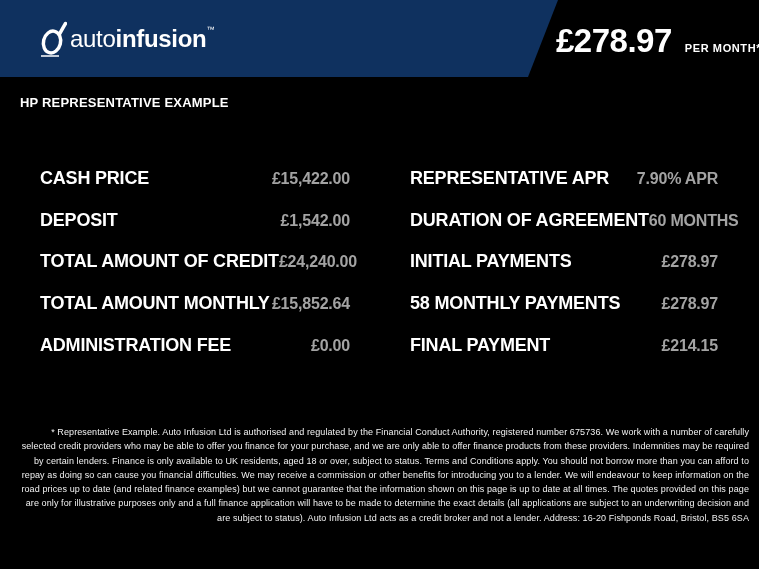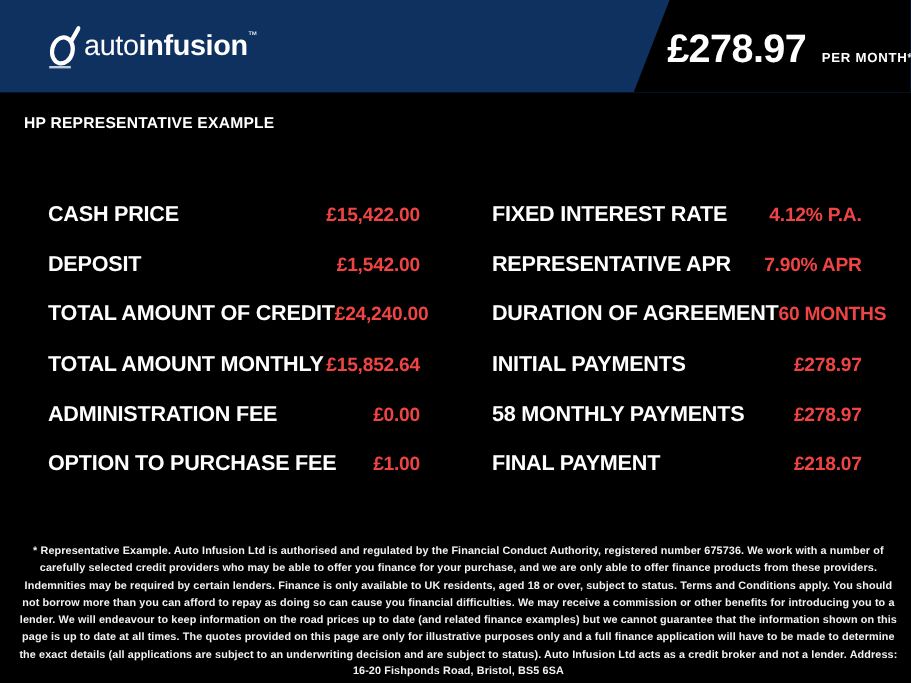--- a/index.html
+++ b/index.html
@@ -113,40 +113,40 @@
     align-items: baseline;
   }
   .finance-label {
     color: #ffffff;
     font-size: 18px;
     font-weight: 700;
     letter-spacing: -0.2px;
     white-space: nowrap;
   }
   .finance-value {
-    color: #ef4444;
+    color: #a3a3a3;
     font-size: 16px;
     font-weight: 700;
     letter-spacing: -0.2px;
     white-space: nowrap;
     text-align: right;
   }
 
   
   .disclaimer {
     position: absolute;
     left: 15px;
-    top: 452px;
+    top: 425px;
     width: 734px;
     color: #f2f2f2;
     font-size: 9px;
-    font-weight: 700;
+    font-weight: 400;
     line-height: 14.3px;
     letter-spacing: 0.1px;
-    text-align: center;
+    text-align: right;
   }
 </style>
 </head>
 <body>
 
 <div class="page">
 
   <div class="header">
     <div class="header-black-wedge"></div>
 
@@ -185,48 +185,40 @@
       <span class="finance-value">£24,240.00</span>
     </div>
     <div class="finance-row">
       <span class="finance-label">TOTAL AMOUNT MONTHLY</span>
       <span class="finance-value">£15,852.64</span>
     </div>
     <div class="finance-row">
       <span class="finance-label">ADMINISTRATION FEE</span>
       <span class="finance-value">£0.00</span>
     </div>
-    <div class="finance-row">
-      <span class="finance-label">OPTION TO PURCHASE FEE</span>
-      <span class="finance-value">£1.00</span>
-    </div>
   </div>
 
   <div class="finance-col right">
-    <div class="finance-row">
-      <span class="finance-label">FIXED INTEREST RATE</span>
-      <span class="finance-value">4.12% P.A.</span>
-    </div>
     <div class="finance-row">
       <span class="finance-label">REPRESENTATIVE APR</span>
       <span class="finance-value">7.90% APR</span>
     </div>
     <div class="finance-row">
       <span class="finance-label">DURATION OF AGREEMENT</span>
       <span class="finance-value">60 MONTHS</span>
     </div>
     <div class="finance-row">
       <span class="finance-label">INITIAL PAYMENTS</span>
       <span class="finance-value">£278.97</span>
     </div>
     <div class="finance-row">
       <span class="finance-label">58 MONTHLY PAYMENTS</span>
       <span class="finance-value">£278.97</span>
     </div>
     <div class="finance-row">
       <span class="finance-label">FINAL PAYMENT</span>
-      <span class="finance-value">£218.07</span>
+      <span class="finance-value">£214.15</span>
     </div>
   </div>
 
   <div class="disclaimer">* Representative Example. Auto Infusion Ltd is authorised and regulated by the Financial Conduct Authority, registered number 675736. We work with a number of carefully selected credit providers who may be able to offer you finance for your purchase, and we are only able to offer finance products from these providers. Indemnities may be required by certain lenders. Finance is only available to UK residents, aged 18 or over, subject to status. Terms and Conditions apply. You should not borrow more than you can afford to repay as doing so can cause you financial difficulties. We may receive a commission or other benefits for introducing you to a lender. We will endeavour to keep information on the road prices up to date (and related finance examples) but we cannot guarantee that the information shown on this page is up to date at all times. The quotes provided on this page are only for illustrative purposes only and a full finance application will have to be made to determine the exact details (all applications are subject to an underwriting decision and are subject to status). Auto Infusion Ltd acts as a credit broker and not a lender. Address: 16-20 Fishponds Road, Bristol, BS5 6SA</div>
 
 </div>
 
 </body></html>

